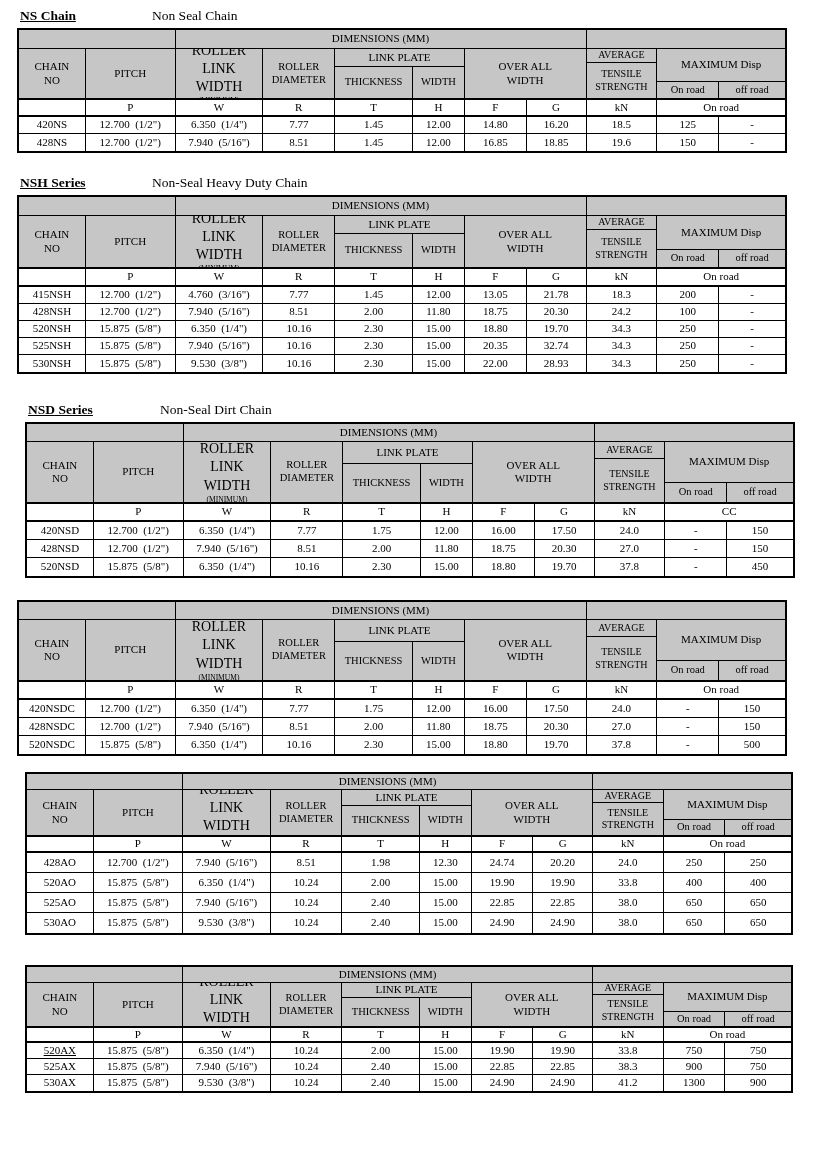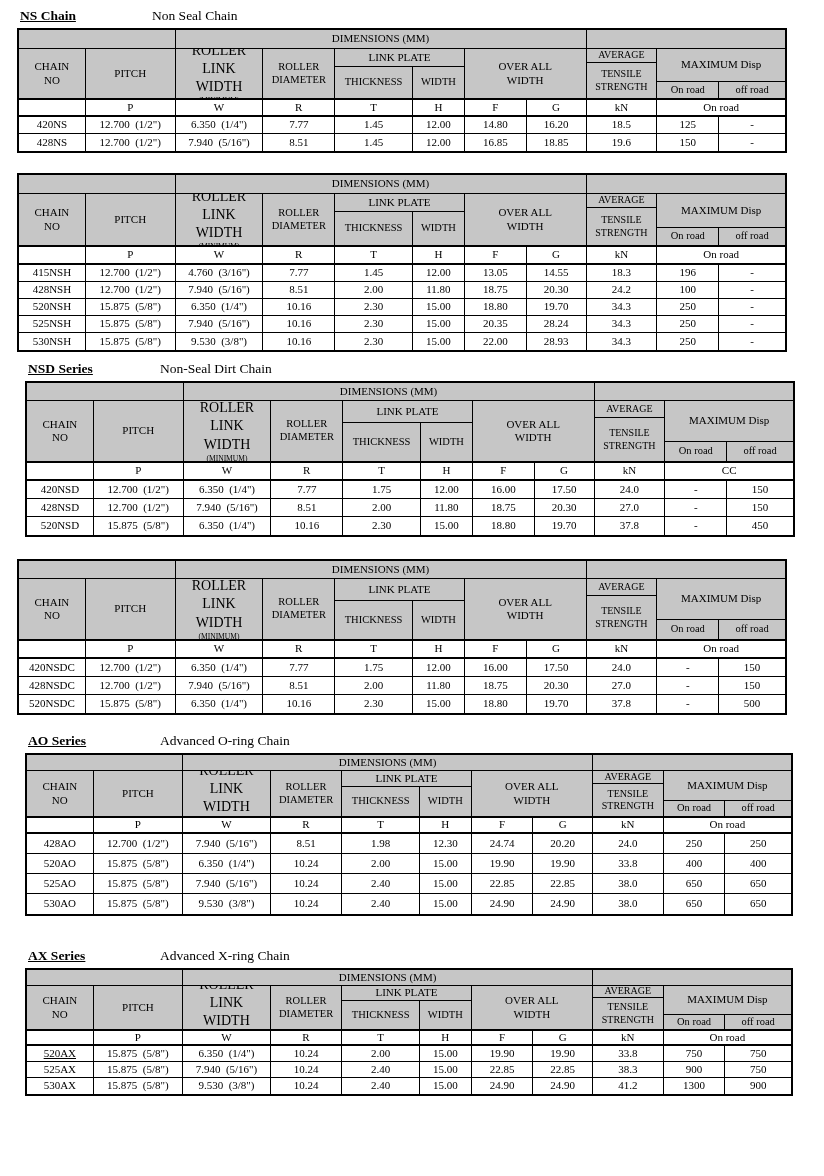--- a/index.html
+++ b/index.html
@@ -94,20 +94,21 @@
         <div class="cell bB0" style="grid-area: 8 / 5 / 9 / 6;">1.45</div>
         <div class="cell bB0" style="grid-area: 8 / 6 / 9 / 7;">12.00</div>
         <div class="cell bB0" style="grid-area: 8 / 7 / 9 / 8;">16.85</div>
         <div class="cell bB0" style="grid-area: 8 / 8 / 9 / 9;">18.85</div>
         <div class="cell bB0" style="grid-area: 8 / 9 / 9 / 10;">19.6</div>
         <div class="cell bB0" style="grid-area: 8 / 10 / 9 / 11;">150</div>
         <div class="cell bR0 bB0" style="grid-area: 8 / 11 / 9 / 12;">-</div>
       </div>
     </div>
     <div class="section" style="margin-top: 20px; margin-left: 17px;">
+      <div class="titlebar"><span class="series">NSH Series</span><span class="desc">Non-Seal Heavy Duty Chain</span></div>
       <div class="tbl" style="width: 770px; grid-template-columns: 67fr 90fr 88fr 72fr 78fr 52fr 62fr 60fr 71fr 62fr 66fr; grid-template-rows: 19px 14px 4px 16px 19px 18px 17px 17px 17px 17px 17px;">
         <div class="cell g" style="grid-area: 1 / 1 / 2 / 3;"></div>
         <div class="cell g" style="grid-area: 1 / 3 / 2 / 9;">DIMENSIONS (MM)</div>
         <div class="cell g bR0" style="grid-area: 1 / 9 / 2 / 12;"></div>
         <div class="cell g pl b2" style="grid-area: 2 / 1 / 6 / 2;">CHAIN
 NO</div>
         <div class="cell g b2" style="grid-area: 2 / 2 / 6 / 3;">PITCH</div>
         <div class="cell g b2" style="grid-area: 2 / 3 / 6 / 4;"><div class="rlw-main">ROLLER LINK
 WIDTH</div><div class="rlw-min">(MINIMUM)</div></div>
         <div class="cell g pl b2 s105" style="grid-area: 2 / 4 / 6 / 5;">ROLLER
@@ -133,23 +134,23 @@
         <div class="cell b2" style="grid-area: 6 / 8 / 7 / 9;">G</div>
         <div class="cell b2" style="grid-area: 6 / 9 / 7 / 10;">kN</div>
         <div class="cell b2 bR0" style="grid-area: 6 / 10 / 7 / 12;">On road</div>
         <div class="cell" style="grid-area: 7 / 1 / 8 / 2;">415NSH</div>
         <div class="cell" style="grid-area: 7 / 2 / 8 / 3;">12.700  (1/2")</div>
         <div class="cell" style="grid-area: 7 / 3 / 8 / 4;">4.760  (3/16")</div>
         <div class="cell" style="grid-area: 7 / 4 / 8 / 5;">7.77</div>
         <div class="cell" style="grid-area: 7 / 5 / 8 / 6;">1.45</div>
         <div class="cell" style="grid-area: 7 / 6 / 8 / 7;">12.00</div>
         <div class="cell" style="grid-area: 7 / 7 / 8 / 8;">13.05</div>
-        <div class="cell" style="grid-area: 7 / 8 / 8 / 9;">14.55</div>
+        <div class="cell" style="grid-area: 7 / 8 / 8 / 9;">21.78</div>
         <div class="cell" style="grid-area: 7 / 9 / 8 / 10;">18.3</div>
-        <div class="cell" style="grid-area: 7 / 10 / 8 / 11;">196</div>
+        <div class="cell" style="grid-area: 7 / 10 / 8 / 11;">200</div>
         <div class="cell bR0" style="grid-area: 7 / 11 / 8 / 12;">-</div>
         <div class="cell" style="grid-area: 8 / 1 / 9 / 2;">428NSH</div>
         <div class="cell" style="grid-area: 8 / 2 / 9 / 3;">12.700  (1/2")</div>
         <div class="cell" style="grid-area: 8 / 3 / 9 / 4;">7.940  (5/16")</div>
         <div class="cell" style="grid-area: 8 / 4 / 9 / 5;">8.51</div>
         <div class="cell" style="grid-area: 8 / 5 / 9 / 6;">2.00</div>
         <div class="cell" style="grid-area: 8 / 6 / 9 / 7;">11.80</div>
         <div class="cell" style="grid-area: 8 / 7 / 9 / 8;">18.75</div>
         <div class="cell" style="grid-area: 8 / 8 / 9 / 9;">20.30</div>
         <div class="cell" style="grid-area: 8 / 9 / 9 / 10;">24.2</div>
@@ -166,38 +167,38 @@
         <div class="cell" style="grid-area: 9 / 9 / 10 / 10;">34.3</div>
         <div class="cell" style="grid-area: 9 / 10 / 10 / 11;">250</div>
         <div class="cell bR0" style="grid-area: 9 / 11 / 10 / 12;">-</div>
         <div class="cell" style="grid-area: 10 / 1 / 11 / 2;">525NSH</div>
         <div class="cell" style="grid-area: 10 / 2 / 11 / 3;">15.875  (5/8")</div>
         <div class="cell" style="grid-area: 10 / 3 / 11 / 4;">7.940  (5/16")</div>
         <div class="cell" style="grid-area: 10 / 4 / 11 / 5;">10.16</div>
         <div class="cell" style="grid-area: 10 / 5 / 11 / 6;">2.30</div>
         <div class="cell" style="grid-area: 10 / 6 / 11 / 7;">15.00</div>
         <div class="cell" style="grid-area: 10 / 7 / 11 / 8;">20.35</div>
-        <div class="cell" style="grid-area: 10 / 8 / 11 / 9;">28.24</div>
+        <div class="cell" style="grid-area: 10 / 8 / 11 / 9;">32.74</div>
         <div class="cell" style="grid-area: 10 / 9 / 11 / 10;">34.3</div>
         <div class="cell" style="grid-area: 10 / 10 / 11 / 11;">250</div>
         <div class="cell bR0" style="grid-area: 10 / 11 / 11 / 12;">-</div>
         <div class="cell bB0" style="grid-area: 11 / 1 / 12 / 2;">530NSH</div>
         <div class="cell bB0" style="grid-area: 11 / 2 / 12 / 3;">15.875  (5/8")</div>
         <div class="cell bB0" style="grid-area: 11 / 3 / 12 / 4;">9.530  (3/8")</div>
         <div class="cell bB0" style="grid-area: 11 / 4 / 12 / 5;">10.16</div>
         <div class="cell bB0" style="grid-area: 11 / 5 / 12 / 6;">2.30</div>
         <div class="cell bB0" style="grid-area: 11 / 6 / 12 / 7;">15.00</div>
         <div class="cell bB0" style="grid-area: 11 / 7 / 12 / 8;">22.00</div>
         <div class="cell bB0" style="grid-area: 11 / 8 / 12 / 9;">28.93</div>
         <div class="cell bB0" style="grid-area: 11 / 9 / 12 / 10;">34.3</div>
         <div class="cell bB0" style="grid-area: 11 / 10 / 12 / 11;">250</div>
         <div class="cell bR0 bB0" style="grid-area: 11 / 11 / 12 / 12;">-</div>
       </div>
     </div>
-    <div class="section" style="margin-top: 7px; margin-left: 17px; padding-left: 8px;">
+    <div class="section" style="margin-top: 26px; margin-left: 17px; padding-left: 8px;">
       <div class="titlebar"><span class="series">NSD Series</span><span class="desc">Non-Seal Dirt Chain</span></div>
       <div class="tbl" style="width: 770px; grid-template-columns: 67fr 90fr 88fr 72fr 78fr 52fr 62fr 60fr 71fr 62fr 66fr; grid-template-rows: 18px 17px 5px 19px 21px 18px 18px 18px 18px;">
         <div class="cell g" style="grid-area: 1 / 1 / 2 / 3;"></div>
         <div class="cell g" style="grid-area: 1 / 3 / 2 / 9;">DIMENSIONS (MM)</div>
         <div class="cell g bR0" style="grid-area: 1 / 9 / 2 / 12;"></div>
         <div class="cell g pl b2" style="grid-area: 2 / 1 / 6 / 2;">CHAIN
 NO</div>
         <div class="cell g b2" style="grid-area: 2 / 2 / 6 / 3;">PITCH</div>
         <div class="cell g b2" style="grid-area: 2 / 3 / 6 / 4;"><div class="rlw-main">ROLLER LINK
 WIDTH</div><div class="rlw-min">(MINIMUM)</div></div>
@@ -321,21 +322,20 @@
         <div class="cell bB0" style="grid-area: 9 / 5 / 10 / 6;">2.30</div>
         <div class="cell bB0" style="grid-area: 9 / 6 / 10 / 7;">15.00</div>
         <div class="cell bB0" style="grid-area: 9 / 7 / 10 / 8;">18.80</div>
         <div class="cell bB0" style="grid-area: 9 / 8 / 10 / 9;">19.70</div>
         <div class="cell bB0" style="grid-area: 9 / 9 / 10 / 10;">37.8</div>
         <div class="cell bB0" style="grid-area: 9 / 10 / 10 / 11;">-</div>
         <div class="cell bR0 bB0" style="grid-area: 9 / 11 / 10 / 12;">500</div>
       </div>
     </div>
     <div class="section" style="margin-top: 16px; margin-left: 25px;">
-      <div class="titlebar"><span class="series">AO Series</span><span class="desc">Advanced O-ring Chain</span></div>
       <div class="tbl" style="width: 768px; grid-template-columns: 67fr 90fr 88fr 72fr 78fr 52fr 62fr 60fr 71fr 62fr 66fr; grid-template-rows: 16px 13px 3px 14px 17px 16px 20px 20px 20px 20px;">
         <div class="cell g" style="grid-area: 1 / 1 / 2 / 3;"></div>
         <div class="cell g" style="grid-area: 1 / 3 / 2 / 9;">DIMENSIONS (MM)</div>
         <div class="cell g bR0" style="grid-area: 1 / 9 / 2 / 12;"></div>
         <div class="cell g pl b2" style="grid-area: 2 / 1 / 6 / 2;">CHAIN
 NO</div>
         <div class="cell g b2" style="grid-area: 2 / 2 / 6 / 3;">PITCH</div>
         <div class="cell g b2" style="grid-area: 2 / 3 / 6 / 4;"><div class="rlw-main">ROLLER LINK
 WIDTH</div><div class="rlw-min">(MINIMUM)</div></div>
         <div class="cell g pl b2 s105" style="grid-area: 2 / 4 / 6 / 5;">ROLLER
@@ -401,21 +401,20 @@
         <div class="cell bB0" style="grid-area: 10 / 5 / 11 / 6;">2.40</div>
         <div class="cell bB0" style="grid-area: 10 / 6 / 11 / 7;">15.00</div>
         <div class="cell bB0" style="grid-area: 10 / 7 / 11 / 8;">24.90</div>
         <div class="cell bB0" style="grid-area: 10 / 8 / 11 / 9;">24.90</div>
         <div class="cell bB0" style="grid-area: 10 / 9 / 11 / 10;">38.0</div>
         <div class="cell bB0" style="grid-area: 10 / 10 / 11 / 11;">650</div>
         <div class="cell bR0 bB0" style="grid-area: 10 / 11 / 11 / 12;">650</div>
       </div>
     </div>
     <div class="section" style="margin-top: 30px; margin-left: 25px;">
-      <div class="titlebar"><span class="series">AX Series</span><span class="desc">Advanced X-ring Chain</span></div>
       <div class="tbl" style="width: 768px; grid-template-columns: 67fr 90fr 88fr 72fr 78fr 52fr 62fr 60fr 71fr 62fr 66fr; grid-template-rows: 16px 12px 3px 14px 16px 15px 16px 16px 16px;">
         <div class="cell g" style="grid-area: 1 / 1 / 2 / 3;"></div>
         <div class="cell g" style="grid-area: 1 / 3 / 2 / 9;">DIMENSIONS (MM)</div>
         <div class="cell g bR0" style="grid-area: 1 / 9 / 2 / 12;"></div>
         <div class="cell g pl b2" style="grid-area: 2 / 1 / 6 / 2;">CHAIN
 NO</div>
         <div class="cell g b2" style="grid-area: 2 / 2 / 6 / 3;">PITCH</div>
         <div class="cell g b2" style="grid-area: 2 / 3 / 6 / 4;"><div class="rlw-main">ROLLER LINK
 WIDTH</div><div class="rlw-min">(MINIMUM)</div></div>
         <div class="cell g pl b2 s105" style="grid-area: 2 / 4 / 6 / 5;">ROLLER

